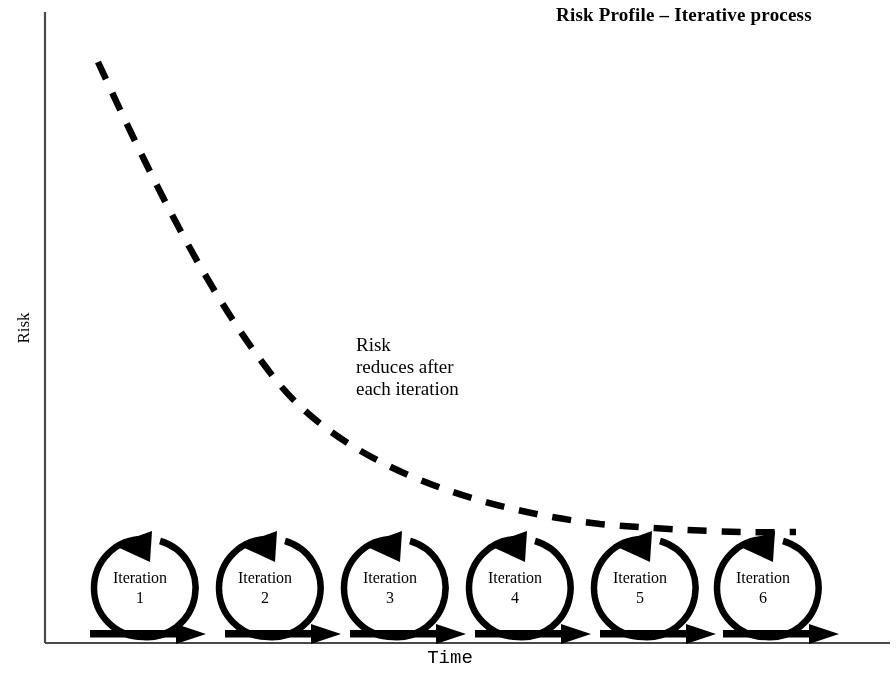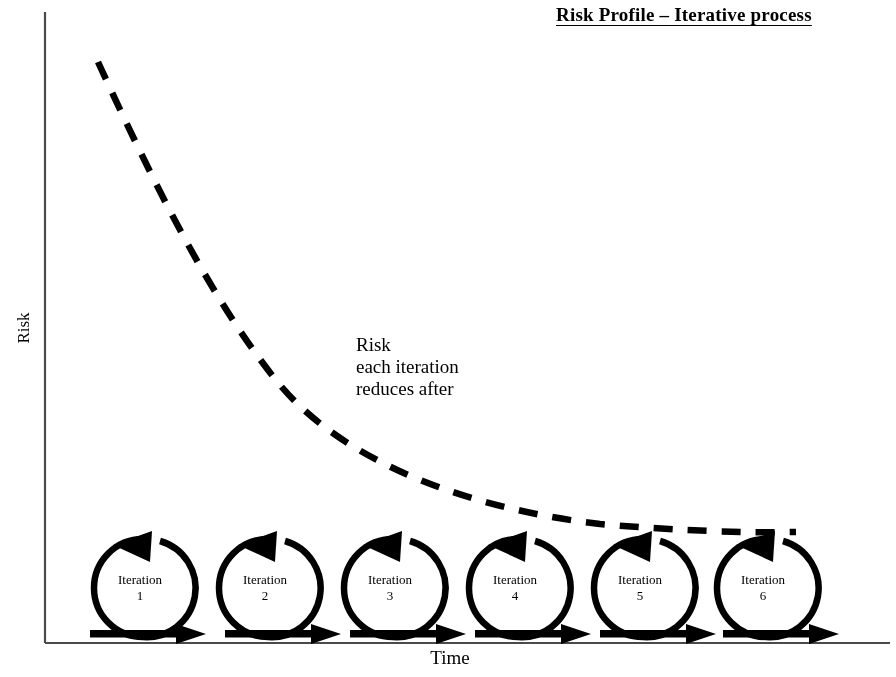--- a/index.html
+++ b/index.html
@@ -25,21 +25,20 @@
     width: 896px;
     height: 677px;
   }
   .chart-title {
     position: absolute;
     left: 556px;
     top: 4px;
     font-size: 19px;
     font-weight: 700;
     letter-spacing: 0.2px;
-    text-decoration: underline;
     text-underline-offset: 4px;
     white-space: nowrap;
   }
   .annotation {
     position: absolute;
     left: 356px;
     top: 334px;
     width: 170px;
     font-size: 19px;
     line-height: 1.16;
@@ -57,25 +56,26 @@
     white-space: nowrap;
   }
   .axis-label-x {
     position: absolute;
     left: 350px;
     top: 647px;
     width: 200px;
     text-align: center;
     font-size: 19px;
     white-space: nowrap;
+    font-family: Liberation Mono, monospace;
   }
   .iter-label {
     position: absolute;
     text-align: center;
-    font-size: 13px;
+    font-size: 16px;
     line-height: 1.25;
     white-space: nowrap;
     transform: translate(-50%, -50%);
   }
   .iter-label .iter-word { display: block; }
   .iter-label .iter-num { display: block; }
 </style>
 </head>
 <body>
 
@@ -148,22 +148,22 @@
   </svg>
 
   <div class="chart-title">Risk Profile – Iterative process</div>
 
   <div class="axis-label-y">Risk</div>
 
   <div class="axis-label-x">Time</div>
 
   <div class="annotation">
     <div>Risk</div>
+    <div>reduces after</div>
     <div>each iteration</div>
-    <div>reduces after</div>
   </div>
 
   <div class="iter-label" style="left:140px; top:588px;">
     <span class="iter-word">Iteration</span>
     <span class="iter-num">1</span>
   </div>
   <div class="iter-label" style="left:265px; top:588px;">
     <span class="iter-word">Iteration</span>
     <span class="iter-num">2</span>
   </div>

